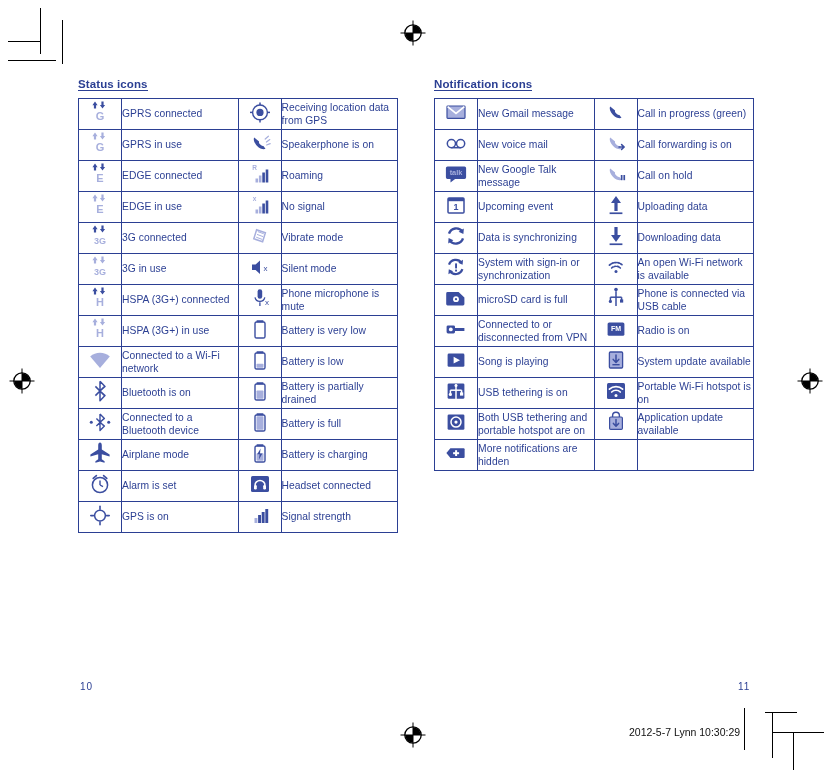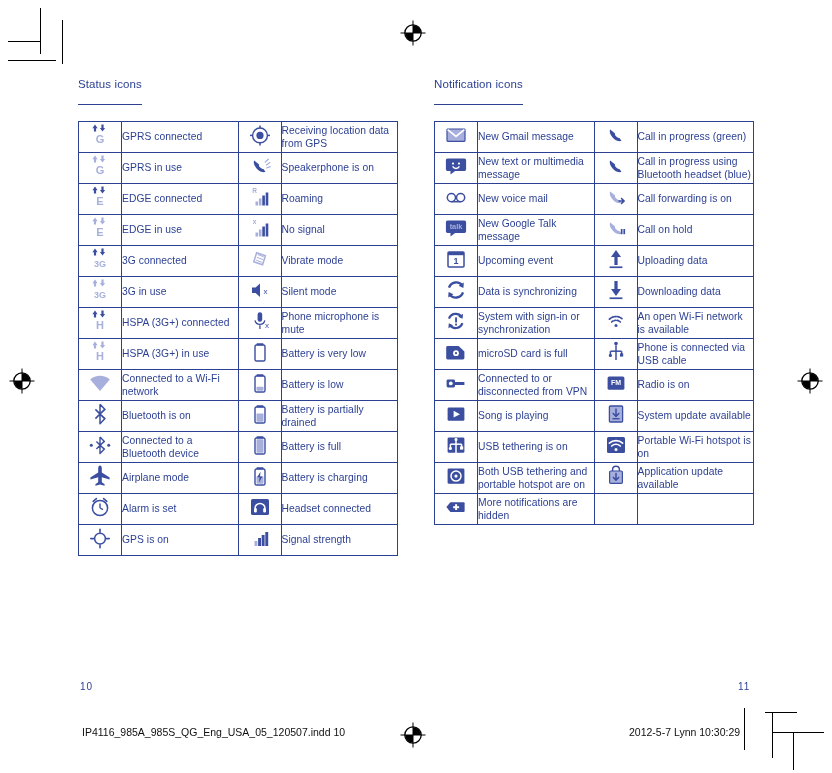--- a/index.html
+++ b/index.html
@@ -35,27 +35,27 @@
 
   .col {
     position: absolute;
     top: 74px;
   }
   .col-left  { left: 78px;  width: 320px; }
   .col-right { left: 434px; width: 320px; }
 
   .section-title {
     font-size: 11.5px;
-    font-weight: normal;
+    font-weight: bold;
     color: #2b3f93;
     letter-spacing: 0.1px;
-    padding-bottom: 14px;
+    padding-bottom: 0;
     border-bottom: 1.6px solid #2b3f93;
     display: inline-block;
-    margin-bottom: 16px;
+    margin-bottom: 7px;
     white-space: nowrap;
   }
 
   table.icons {
     border-collapse: collapse;
     table-layout: fixed;
     width: 320px;
     border: 1.3px solid #2b3f93;
   }
   table.icons td {
@@ -449,37 +449,20 @@
             <td class="ic"><span class="icon-wrap">
                 <svg width="26" height="26" viewBox="0 0 26 26">
                   <path d="M7.2 7.5 C6 9.4 7.4 13.2 10.1 15.9 C12.8 18.6 16.6 20 18.5 18.8 L16.4 15.9 C15.5 16.4 14.3 15.6 13.3 14.6 C12.3 13.6 11.6 12.5 12.1 11.6 Z" fill="#3b4ea0"></path>
                 </svg>
               </span></td>
             <td class="tx">Call in progress (green)</td>
           </tr>
           <tr>
             <td class="ic"><span class="icon-wrap">
                 <svg width="26" height="26" viewBox="0 0 26 26">
-                  <path d="M4.5 5.5 h17 a1.6 1.6 0 0 1 1.6 1.6 v9.2 a1.6 1.6 0 0 1 -1.6 1.6 h-9.4 l-4.6 3.6 v-3.6 h-3 a1.6 1.6 0 0 1 -1.6 -1.6 v-9.2 a1.6 1.6 0 0 1 1.6 -1.6 z" fill="#3b4ea0"></path>
-                  <circle cx="10" cy="10.6" r="1.1" fill="#fff"></circle>
-                  <circle cx="16" cy="10.6" r="1.1" fill="#fff"></circle>
-                  <path d="M9.6 13.4 A3.8 3.8 0 0 0 16.4 13.4" fill="none" stroke="#fff" stroke-width="1.3"></path>
-                </svg>
-              </span></td>
-            <td class="tx">New text or multimedia message</td>
-            <td class="ic"><span class="icon-wrap">
-                <svg width="26" height="26" viewBox="0 0 26 26">
-                  <path d="M7.2 7.5 C6 9.4 7.4 13.2 10.1 15.9 C12.8 18.6 16.6 20 18.5 18.8 L16.4 15.9 C15.5 16.4 14.3 15.6 13.3 14.6 C12.3 13.6 11.6 12.5 12.1 11.6 Z" fill="#3b4ea0"></path>
-                </svg>
-              </span></td>
-            <td class="tx">Call in progress using Bluetooth headset (blue)</td>
-          </tr>
-          <tr>
-            <td class="ic"><span class="icon-wrap">
-                <svg width="26" height="26" viewBox="0 0 26 26">
                   <circle cx="8.4" cy="13.6" r="4.1" fill="none" stroke="#3b4ea0" stroke-width="1.5"></circle>
                   <circle cx="17.6" cy="13.6" r="4.1" fill="none" stroke="#3b4ea0" stroke-width="1.5"></circle>
                   <line x1="8.4" y1="17.7" x2="17.6" y2="17.7" stroke="#3b4ea0" stroke-width="1.5"></line>
                 </svg>
               </span></td>
             <td class="tx">New voice mail</td>
             <td class="ic"><span class="icon-wrap">
                 <svg width="26" height="26" viewBox="0 0 26 26">
                   <path d="M7.2 7.5 C6 9.4 7.4 13.2 10.1 15.9 C12.8 18.6 16.6 20 18.5 18.8 L16.4 15.9 C15.5 16.4 14.3 15.6 13.3 14.6 C12.3 13.6 11.6 12.5 12.1 11.6 Z" fill="#a7afdd"></path>
                   <path d="M16 17 h4.6 M18.6 14.6 L21.2 17 L18.6 19.4" fill="none" stroke="#3b4ea0" stroke-width="1.5" stroke-linecap="round" stroke-linejoin="round"></path>
@@ -670,15 +653,14 @@
             <td class="ic"><span class="icon-wrap"></span></td>
             <td class="tx"></td>
           </tr>
         </tbody>
     </table>
   </div>
 
   <div class="page-num pg-left">10</div>
   <div class="page-num pg-right">11</div>
 
-  <div class="slug slug-left">IP4116_985A_985S_QG_Eng_USA_05_120507.indd   10</div>
   <div class="slug slug-right">2012-5-7   Lynn 10:30:29</div>
 </div>
 
 </body></html>

